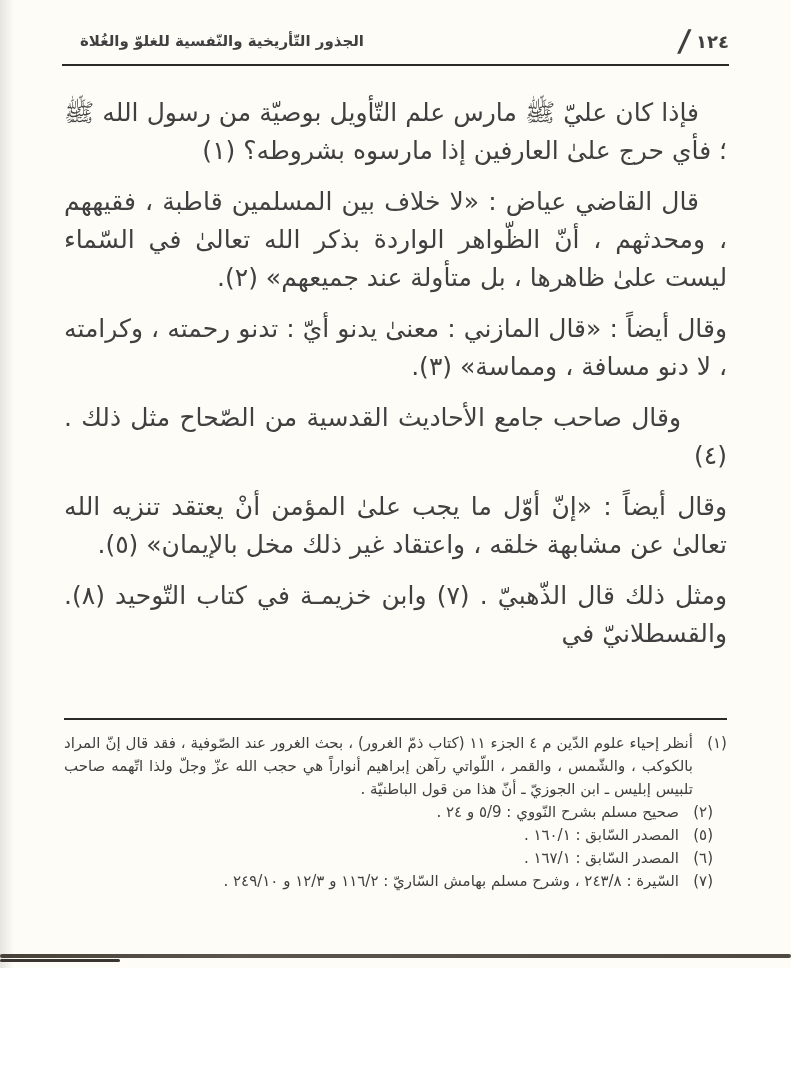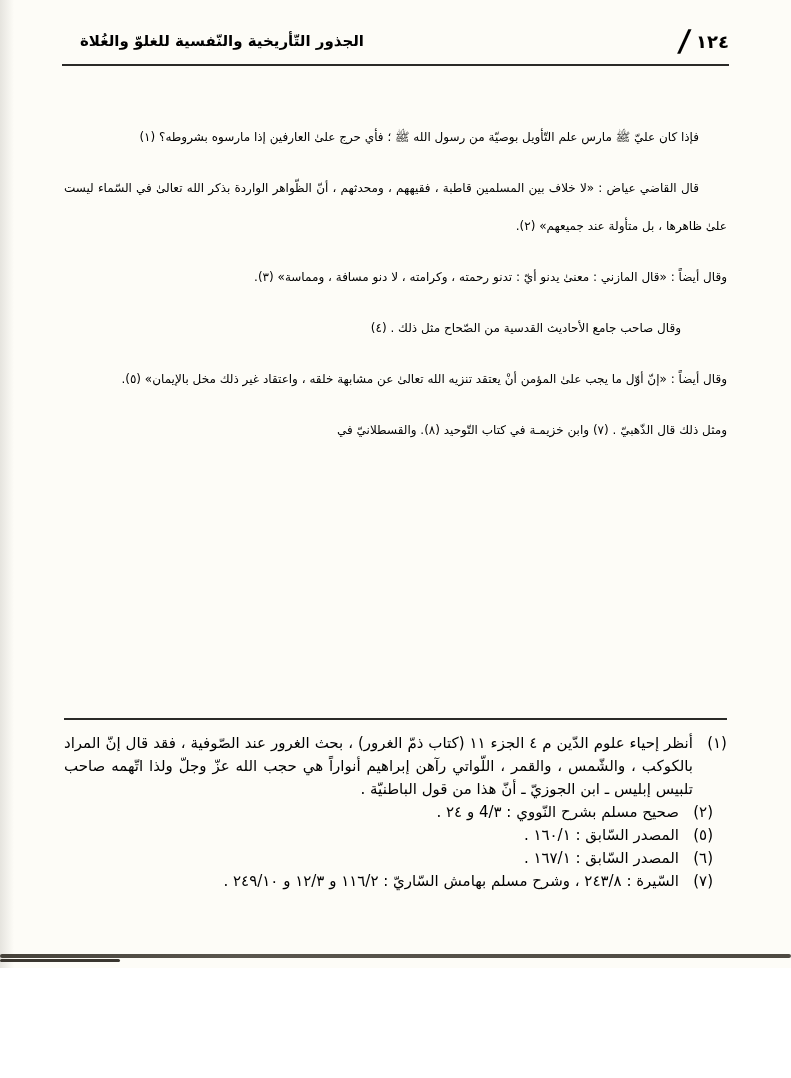--- a/index.html
+++ b/index.html
@@ -2,21 +2,21 @@
 <html lang="ar"><head>
 <meta charset="utf-8">
 <style>
   html, body { margin: 0; padding: 0; background: #ffffff; }
   .page {
     position: relative;
     width: 791px;
     height: 968px;
     background: #fdfcf7;
     font-family: "DejaVu Sans", sans-serif;
-    color: #000000;
+    color: #404040;
     overflow: hidden;
     box-sizing: border-box;
   }
 
   
   .header {
     position: absolute;
     top: 26px;
     left: 80px;
     right: 62px;
@@ -57,24 +57,23 @@
   }
 
   
   .body-text {
     position: absolute;
     top: 94px;
     right: 64px;
     left: 64px;
     direction: rtl;
     text-align: justify;
-    font-size: 12px;
+    font-size: 25px;
     line-height: 38px;
     font-weight: 500;
-    margin-top: 24px;
   }
   .para { margin: 0 0 13px 0; }
   .ind-sm { text-indent: 28px; }
   .ind-lg { text-indent: 46px; }
 
   
   .footnotes {
     position: absolute;
     top: 718px;
     right: 64px;
@@ -154,21 +153,21 @@
     <p class="para">ومثل ذلك قال الذّهبيّ . (٧) وابن خزيمـة في كتاب التّوحيد (٨). والقسطلانيّ في</p>
   </main>
 
   <section class="footnotes">
     <div class="fn-rule"></div>
 
     <div class="footnote">
       <span class="fn-num">(١)</span><span class="fn-text">أنظر إحياء علوم الدّين م ٤ الجزء ١١ (كتاب ذمّ الغرور) ، بحث الغرور عند الصّوفية ، فقد قال إنّ المراد بالكوكب ، والشّمس ، والقمر ، اللّواتي رآهن إبراهيم أنواراً هي حجب الله عزّ وجلّ ولذا اتّهمه صاحب تلبيس إبليس ـ ابن الجوزيّ ـ أنّ هذا من قول الباطنيّة .</span>
     </div>
     <div class="footnote fn-sub">
-      <span class="fn-num">(٢)</span><span class="fn-text">صحيح مسلم بشرح النّووي : 4/٣ و ٢٤ .</span>
+      <span class="fn-num">(٢)</span><span class="fn-text">صحيح مسلم بشرح النّووي : ٥/9 و ٢٤ .</span>
     </div>
     <div class="footnote fn-sub">
       <span class="fn-num">(٥)</span><span class="fn-text">المصدر السّابق : ١٦٠/١ .</span>
     </div>
     <div class="footnote fn-sub">
       <span class="fn-num">(٦)</span><span class="fn-text">المصدر السّابق : ١٦٧/١ .</span>
     </div>
     <div class="footnote fn-sub">
       <span class="fn-num">(٧)</span><span class="fn-text">السّيرة : ٢٤٣/٨ ، وشرح مسلم بهامش السّاريّ : ١١٦/٢ و ١٢/٣ و ٢٤٩/١٠ .</span>
     </div>

